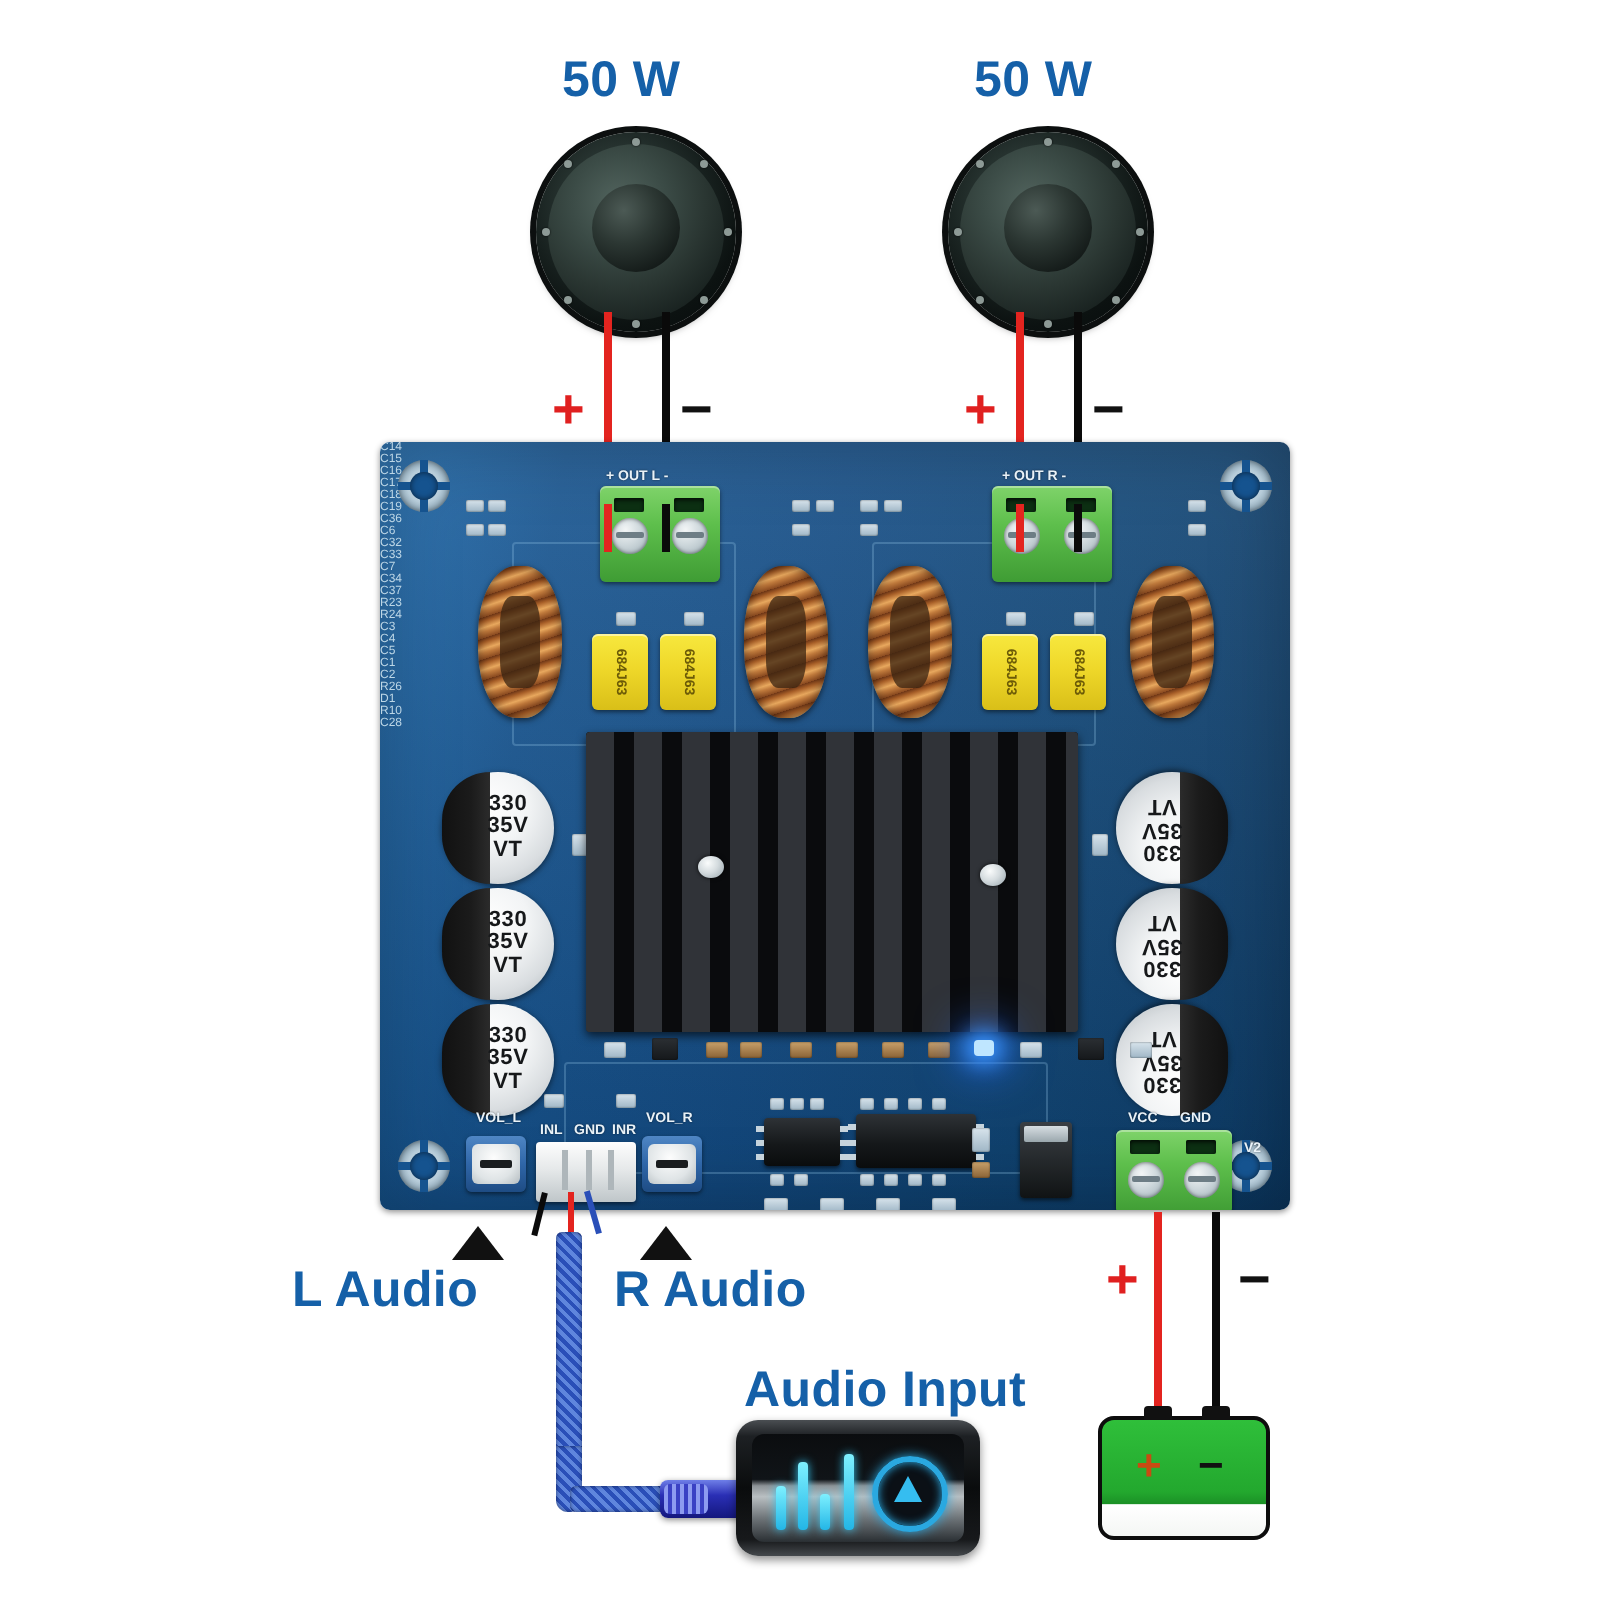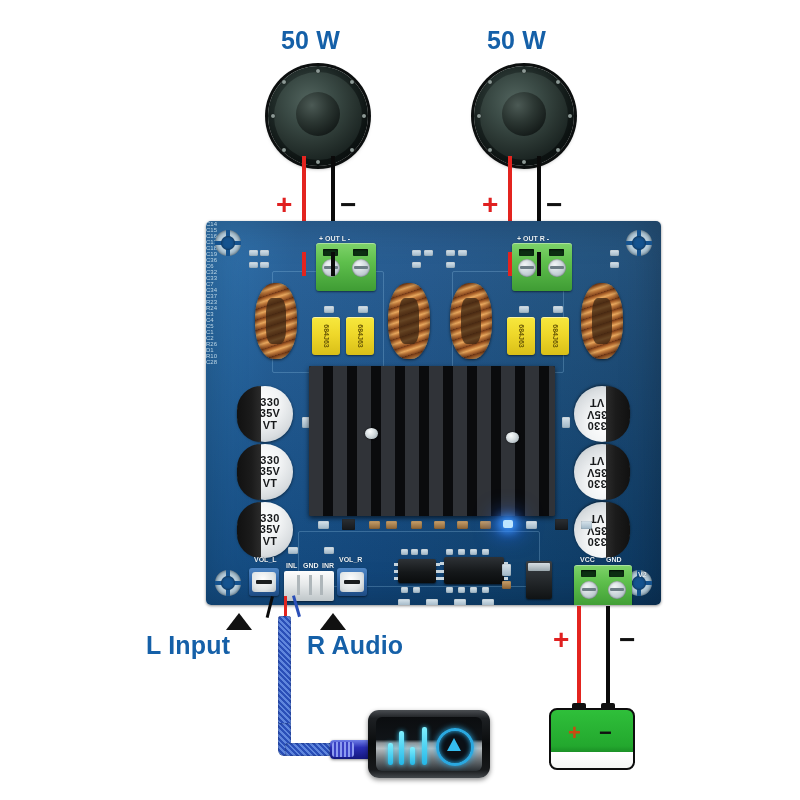--- a/index.html
+++ b/index.html
@@ -34,21 +34,21 @@
   .wr{background:#e3241f;}
   .wk{background:#0a0a0a;}
   .wire-v{width:4px;}
 
   
   .pcb{position:absolute;left:190px;top:205px;width:455px;height:384px;
        border-radius:5px;
        background:
          linear-gradient(180deg,rgba(255,255,255,.10),rgba(0,0,0,.10)),
          linear-gradient(100deg,#1b66a8 0%,#15538f 18%,#124b84 45%,#0f4576 72%,#0c3b67 100%);
-       box-shadow:0 1px 3px rgba(0,0,0,.45), inset 0 0 40px rgba(0,0,0,.25);margin-left:16px;}
+       box-shadow:0 1px 3px rgba(0,0,0,.45), inset 0 0 40px rgba(0,0,0,.25);}
   .pcb-inner{position:absolute;inset:0;overflow:hidden;border-radius:5px;}
 
   .hole{position:absolute;width:26px;height:26px;border-radius:50%;
         background:radial-gradient(circle,#cfe0ea 0%,#b7ccd9 45%,#8fa9ba 70%,#6f8b9c 100%);
         box-shadow:inset 0 0 3px rgba(0,0,0,.5);}
   .hole::after{content:"";position:absolute;left:6px;top:6px;width:14px;height:14px;border-radius:50%;
         background:#15538f;box-shadow:inset 0 0 3px rgba(0,0,0,.6);}
   .hole i{position:absolute;background:#15538f;}
   .hole i.h{left:0;top:11px;width:26px;height:4px;}
   .hole i.v{left:11px;top:0;width:4px;height:26px;}
@@ -462,35 +462,36 @@
    </div>
   </div>
 
   <div class="wire wr wire-v" style="left:302px;top:236px;height:24px;"></div>
   <div class="wire wk wire-v" style="left:331px;top:236px;height:24px;"></div>
   <div class="wire wr wire-v" style="left:508px;top:236px;height:24px;"></div>
   <div class="wire wk wire-v" style="left:537px;top:236px;height:24px;"></div>
 
   <div class="tri" style="left:226px;top:597px;"></div>
   <div class="tri" style="left:320px;top:597px;"></div>
-  <div class="lbl lbl-vol" style="left:146px;top:615px;">L Input</div>
+  <div class="lbl lbl-vol" style="left:146px;top:615px;">L Audio</div>
   <div class="lbl lbl-vol" style="left:307px;top:615px;">R Audio</div>
 
   <div class="wire wk" style="left:271px;top:580px;width:3px;height:22px;transform:rotate(14deg);transform-origin:top left;"></div>
   <div class="wire wr" style="left:284px;top:580px;width:3px;height:22px;"></div>
   <div class="wire" style="left:292px;top:580px;width:3px;height:22px;background:#2a4fb8;transform:rotate(-16deg);transform-origin:top left;"></div>
 
   <div class="cab" style="left:278px;top:600px;width:13px;height:120px;border-radius:3px;"></div>
   <div class="cab" style="left:278px;top:707px;width:13px;height:33px;border-radius:0 0 6px 6px;"></div>
   <div class="cab" style="left:285px;top:727px;width:62px;height:13px;border-radius:3px;"></div>
 
   <div class="jack" style="left:330px;top:724px;">
     <div class="ribs"></div>
   </div>
 
+  <div class="lbl lbl-audio" style="left:372px;top:665px;">Audio Input</div>
 
   <div class="mp3" style="left:368px;top:694px;">
     <div class="scr">
       <div class="bar" style="left:12px;height:22px;"></div>
       <div class="bar" style="left:23px;height:34px;"></div>
       <div class="bar" style="left:34px;height:18px;"></div>
       <div class="bar" style="left:46px;height:38px;"></div>
       <div class="ring"></div>
     </div>
   </div>

